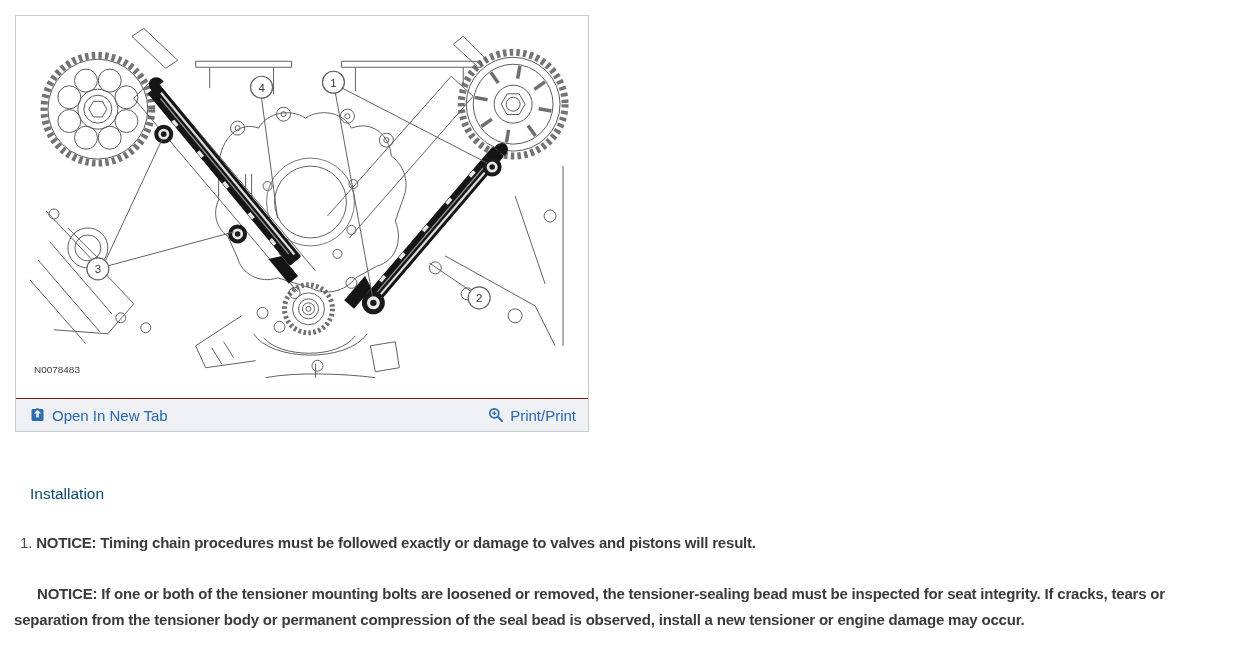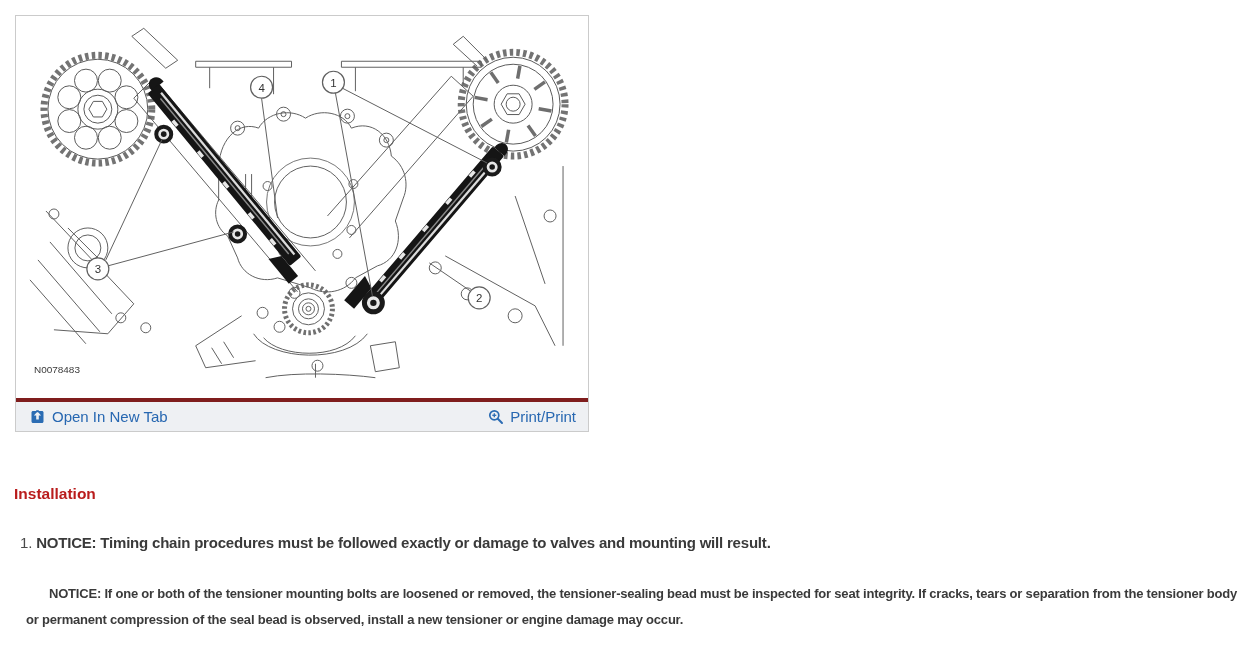--- a/index.html
+++ b/index.html
@@ -18,56 +18,56 @@
   }
   .figure-image {
     width: 572px; height: 382px;
     background: #ffffff;
     position: relative;
   }
   .figure-image svg { display: block; }
   .figure-footer {
     height: 33px;
     background: #eef0f3;
-    border-top: 4px solid #7f1d1d;
+    border-top: 1px solid #7f1d1d;
     display: flex;
     align-items: center;
     justify-content: space-between;
     padding: 0 12px 0 13px;
   }
   .fig-link {
     display: inline-flex;
     align-items: center;
     gap: 6px;
     color: #2767b1;
     font-size: 15px;
     text-decoration: none;
     cursor: pointer;
     line-height: 1;
   }
   .fig-link svg { flex: 0 0 auto; }
   
   .content { padding: 0 12px 0 14px; }
   .heading {
-    margin: 53px 0 0 0;
+    margin: 53px 0 0 16px;
     font-size: 15.5px;
-    font-weight: bold;
-    color: #b91c1c;
+    font-weight: normal;
+    color: #0c4a6e;
   }
   .step {
     margin: 31px 0 0 6px;
     font-size: 15px;
     letter-spacing: -0.2px;
   }
   .step .num { font-weight: normal; color: #4a4a4a; margin-right: 4px; }
   .step .bold { font-weight: bold; color: #3a3a3a; }
   .notice {
-    margin: 30px 0 0 12px;
+    margin: 30px 0 0 0;
     width: 1212px;
-    font-size: 13px;
+    font-size: 15px;
     font-weight: bold;
     color: #3a3a3a;
     line-height: 25.5px;
     letter-spacing: -0.2px;
     text-indent: 23px;
   }
   
   svg text { font-family: "Liberation Sans", sans-serif; }
 </style>
 </head>
@@ -264,15 +264,15 @@
         <line x1="4.3" y1="6.3" x2="8.3" y2="6.3" stroke="#2b6cb3" stroke-width="1.3"></line>
         <line x1="9.8" y1="9.8" x2="14" y2="14" stroke="#2b6cb3" stroke-width="2" stroke-linecap="round"></line>
       </svg>
       <span>Print/Print</span>
     </a>
   </div>
 </div>
 
 <div class="content">
   <div class="heading">Installation</div>
-  <p class="step"><span class="num">1.</span><span class="bold">NOTICE: Timing chain procedures must be followed exactly or damage to valves and mounting will result.</span></p>
+  <p class="step"><span class="num">1.</span><span class="bold">NOTICE: Timing chain procedures must be followed exactly or damage to valves and pistons will result.</span></p>
   <p class="notice">NOTICE: If one or both of the tensioner mounting bolts are loosened or removed, the tensioner-sealing bead must be inspected for seat integrity. If cracks, tears or separation from the tensioner body or permanent compression of the seal bead is observed, install a new tensioner or engine damage may occur.</p>
 </div>
 
 </body></html>

